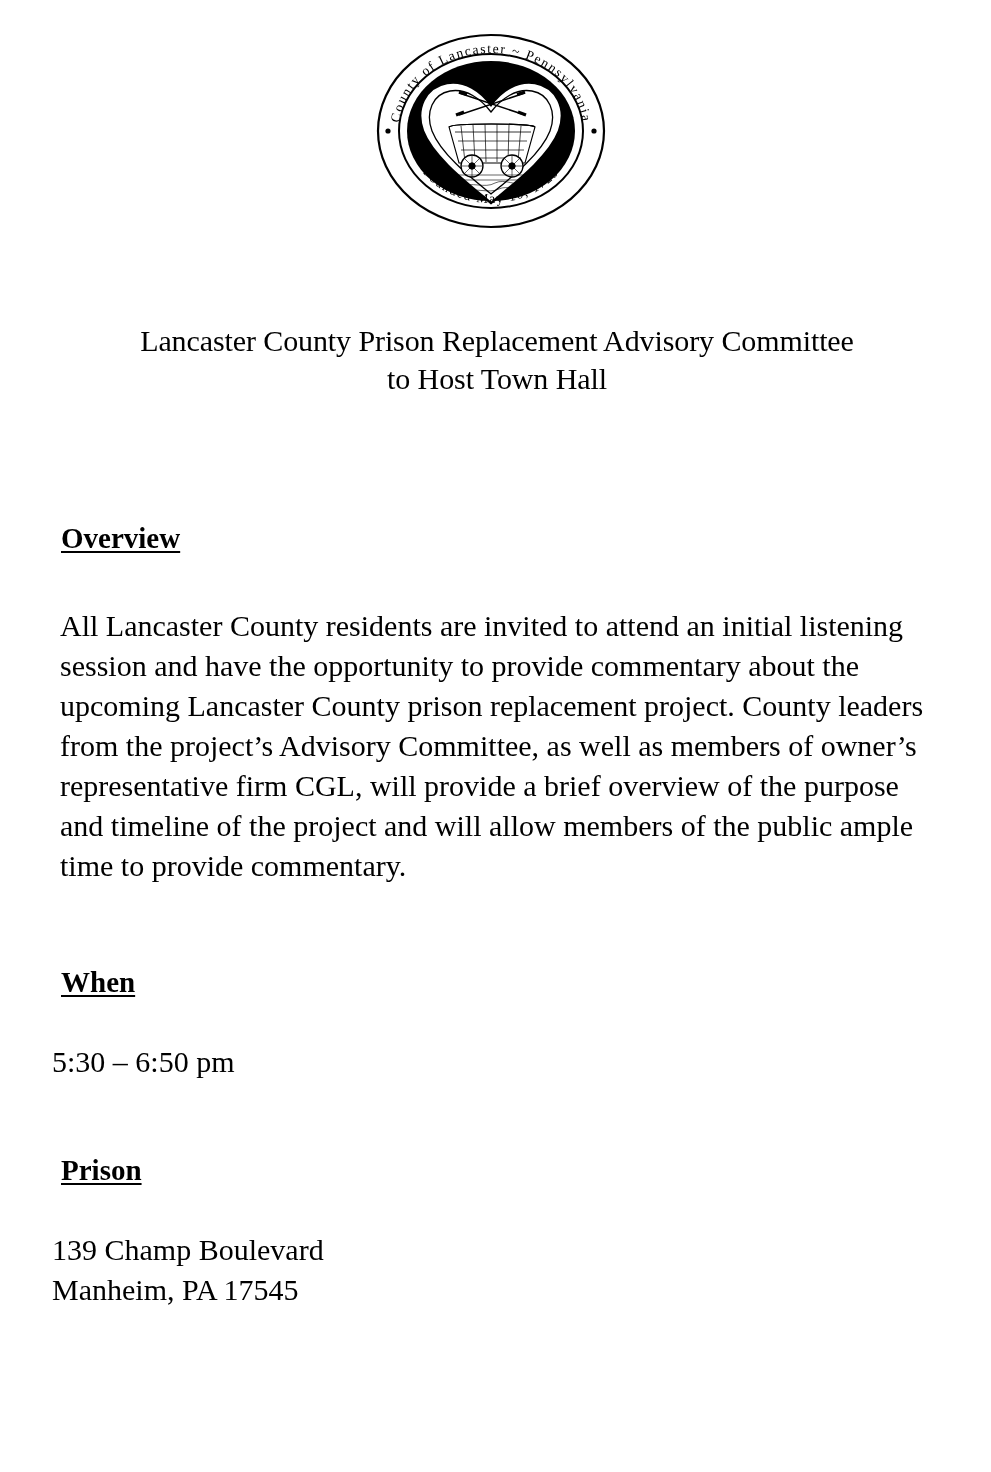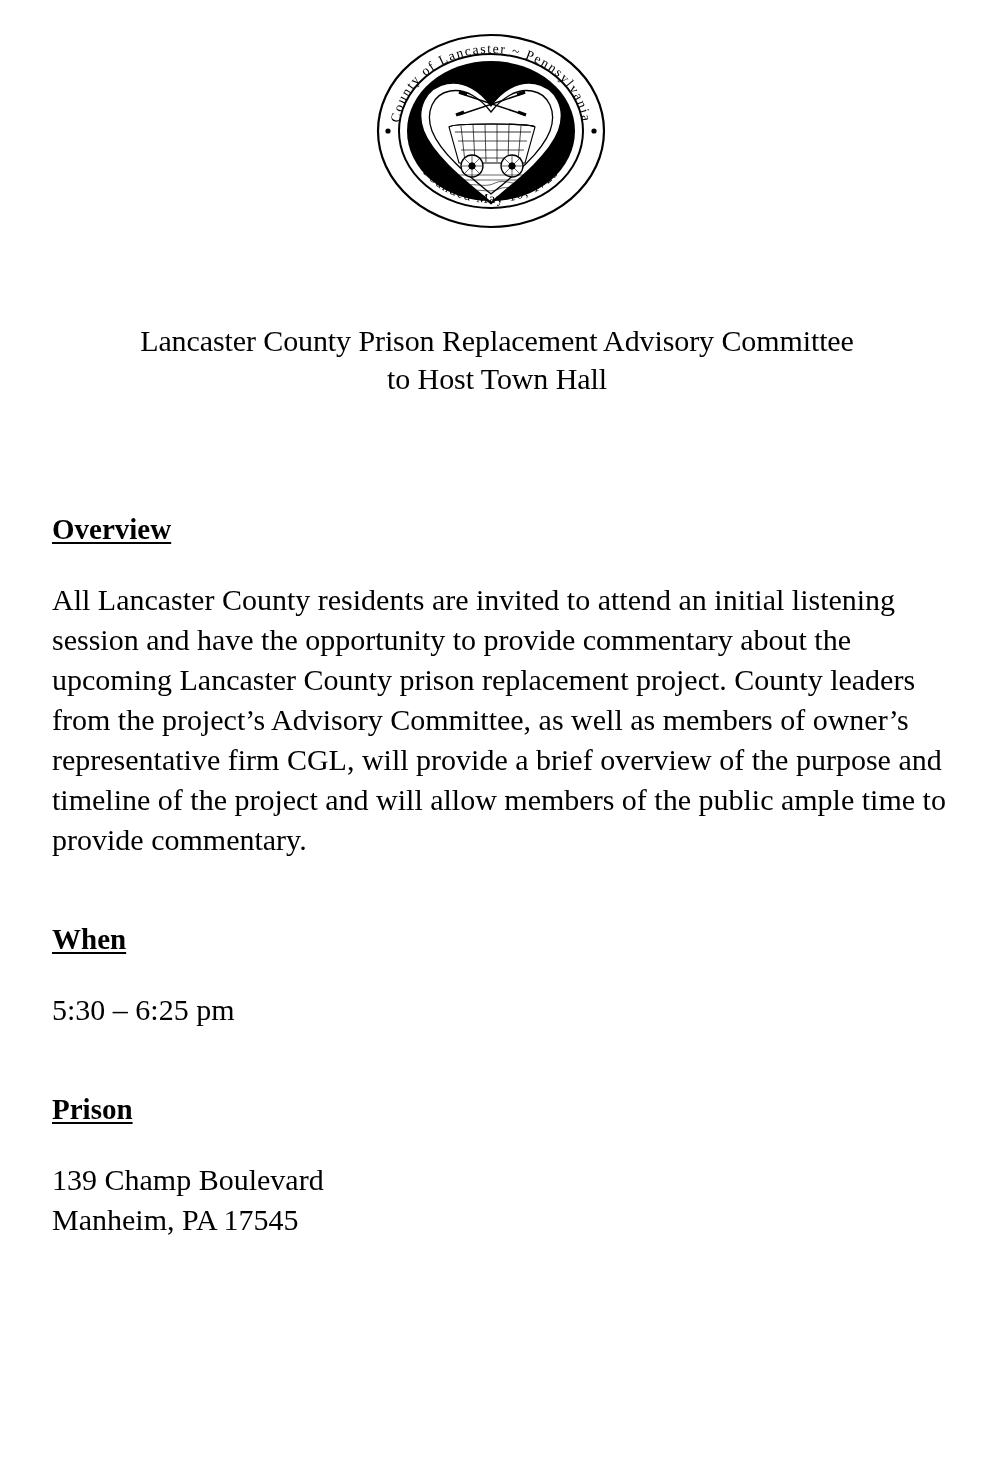--- a/index.html
+++ b/index.html
@@ -53,27 +53,27 @@
     width: 898px;
   }
 
   .section-heading {
     font-size: 29px;
     font-weight: bold;
     line-height: 34px;
     text-decoration: underline;
     text-underline-offset: 3px;
     display: inline-block;
-    margin: 0;
+    margin: 9px;
   }
 
   .body-para {
     font-size: 30px;
     line-height: 40px;
-    margin: 0;
+    margin: 8px;
     text-align: left;
   }
 
   .gap-heading-to-body { height: 34px; }
   .gap-section { height: 62px; }
 
   .detail-line {
     font-size: 30px;
     line-height: 40px;
     margin: 0;
@@ -180,21 +180,21 @@
     <div class="section-heading">Overview</div>
     <div class="gap-heading-to-body"></div>
     <p class="body-para">All Lancaster County residents are invited to attend an initial listening session and have the opportunity to provide commentary about the upcoming Lancaster County prison replacement project. County leaders from the project’s Advisory Committee, as well as members of owner’s representative firm CGL, will provide a brief overview of the purpose and timeline of the project and will allow members of the public ample time to provide commentary.</p>
   </div>
 
   <div class="gap-section"></div>
 
   <div>
     <div class="section-heading">When</div>
     <div class="gap-heading-to-body"></div>
-    <p class="detail-line">5:30 – 6:25 pm</p>
+    <p class="detail-line">5:30 – 6:50 pm</p>
   </div>
 
   <div class="gap-section"></div>
 
   <div>
     <div class="section-heading">Prison</div>
     <div class="gap-heading-to-body"></div>
     <p class="detail-line">139 Champ Boulevard</p>
     <p class="detail-line">Manheim, PA 17545</p>
   </div>

